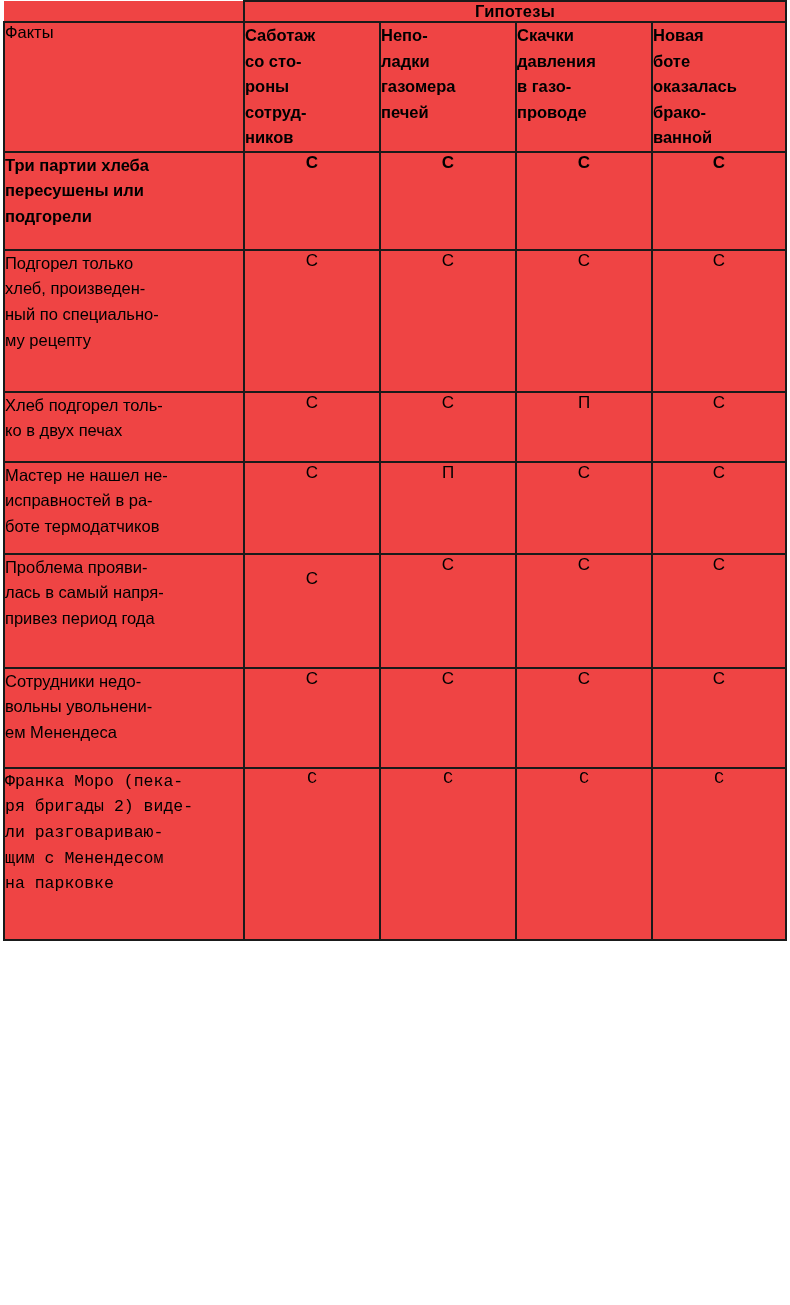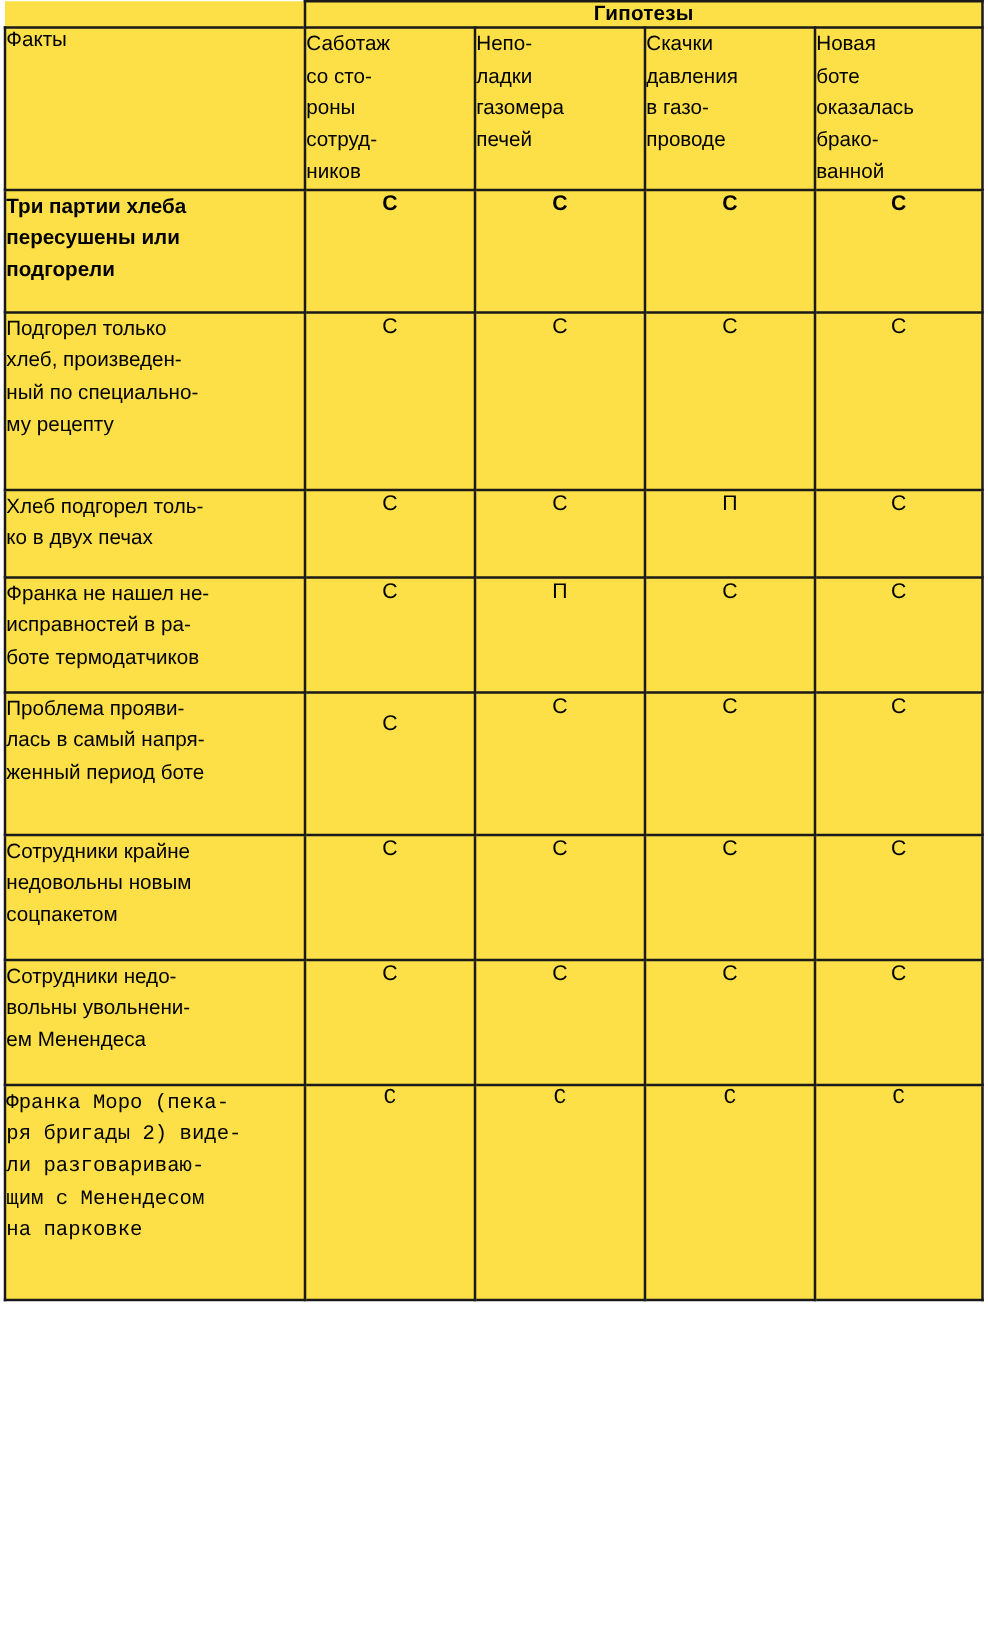--- a/index.html
+++ b/index.html
@@ -30,41 +30,41 @@
   table.matrix col.c0 { width: 240px; }
   table.matrix col.c1 { width: 136px; }
   table.matrix col.c2 { width: 136px; }
   table.matrix col.c3 { width: 136px; }
   table.matrix col.c4 { width: 134px; }
 
   table.matrix td, table.matrix th {
     border: 2px solid #1a1a1a;
     padding: 0;
     vertical-align: top;
-    background: #fde047;
+    background: #ef4444;
   }
   .blank-corner {
     border: none !important;
     background: #ffffff;
   }
   .group-head {
     text-align: center;
     font-weight: bold;
     font-size: 16.5px;
     padding: 14px 6px 15px 6px;
     letter-spacing: 0.2px;
   }
   .facts-head {
     font-weight: normal;
     font-size: 16.5px;
     padding: 16px 10px 10px 12px;
     vertical-align: top;
   }
   .hyp-head {
-    font-weight: normal;
+    font-weight: bold;
     font-size: 16.5px;
     line-height: 1.55;
     padding: 16px 8px 10px 12px;
     vertical-align: top;
   }
   .fact-cell {
     font-size: 16.5px;
     line-height: 1.55;
     padding: 11px 8px 11px 12px;
     vertical-align: top;
@@ -152,48 +152,39 @@
       <tr class="row-r2">
         <td class="fact-cell" style="white-space:pre-line">Хлеб подгорел толь-
 ко в двух печах</td>
         <td class="val-cell">С</td>
         <td class="val-cell">С</td>
         <td class="val-cell">П</td>
         <td class="val-cell">С</td>
       </tr>
 
       <tr class="row-r3">
-        <td class="fact-cell" style="white-space:pre-line">Франка не нашел не-
+        <td class="fact-cell" style="white-space:pre-line">Мастер не нашел не-
 исправностей в ра-
 боте термодатчиков</td>
         <td class="val-cell">С</td>
         <td class="val-cell">П</td>
         <td class="val-cell">С</td>
         <td class="val-cell">С</td>
       </tr>
 
       <tr class="row-r4">
         <td class="fact-cell" style="white-space:pre-line">Проблема прояви-
 лась в самый напря-
-женный период боте</td>
+привез период года</td>
         <td class="val-cell align-top">С</td>
         <td class="val-cell">С</td>
         <td class="val-cell">С</td>
         <td class="val-cell">С</td>
       </tr>
 
-      <tr class="row-r5">
-        <td class="fact-cell" style="white-space:pre-line">Сотрудники крайне
-недовольны новым
-соцпакетом</td>
-        <td class="val-cell">С</td>
-        <td class="val-cell">С</td>
-        <td class="val-cell">С</td>
-        <td class="val-cell">С</td>
-      </tr>
 
       <tr class="row-r6">
         <td class="fact-cell" style="white-space:pre-line">Сотрудники недо-
 вольны увольнени-
 ем Менендеса</td>
         <td class="val-cell">С</td>
         <td class="val-cell">С</td>
         <td class="val-cell">С</td>
         <td class="val-cell">С</td>
       </tr>

